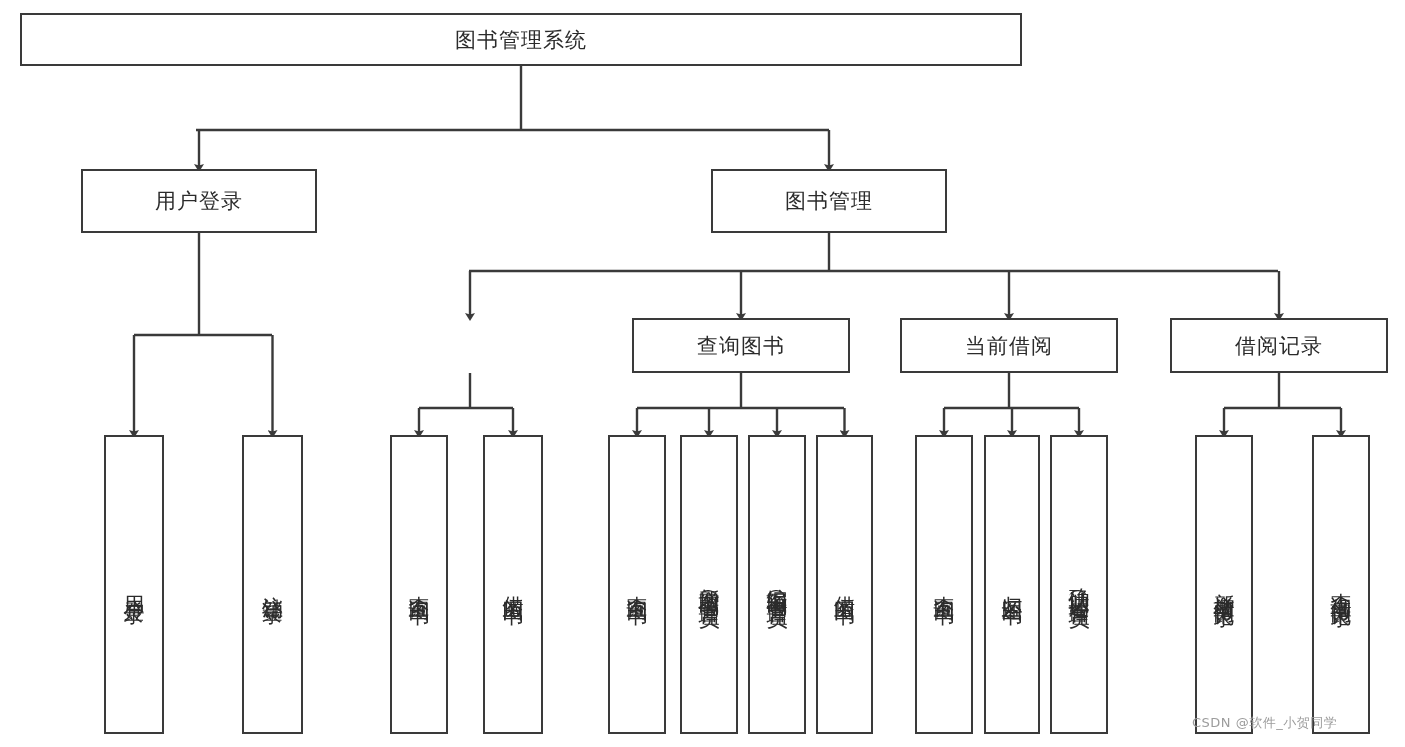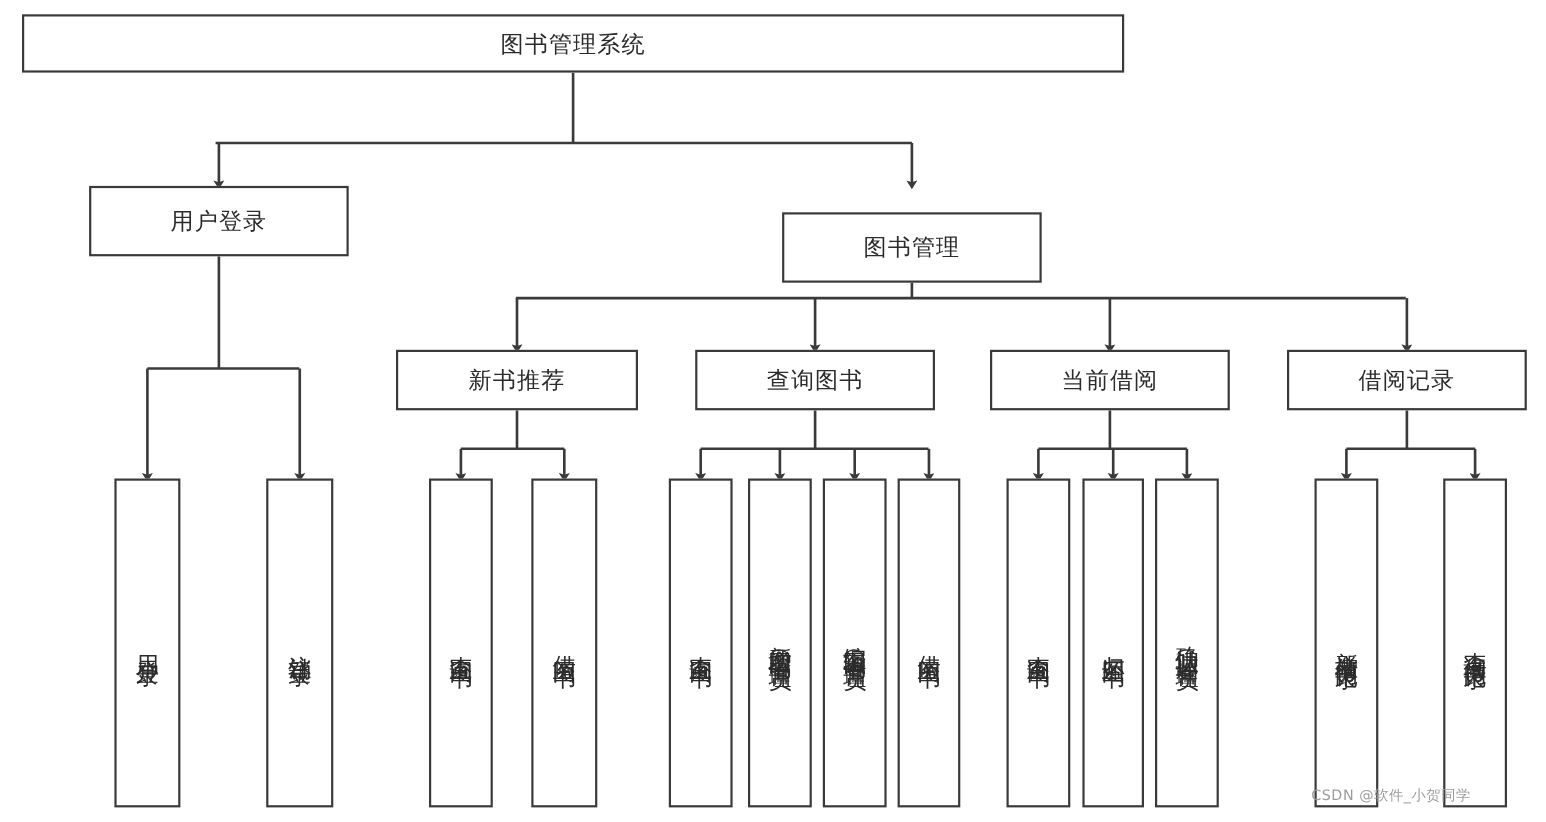--- a/index.html
+++ b/index.html
@@ -111,27 +111,24 @@
       </g>
   </svg>
 
   <div class="node horiz" style="left: 20px; top: 13px; width: 1002px; height: 53px;">
     <span>图书管理系统</span>
   </div>
 
   <div class="node horiz" style="left: 81px; top: 169px; width: 236px; height: 64px;">
     <span>用户登录</span>
   </div>
-  <div class="node horiz" style="left: 711px; top: 169px; width: 236px; height: 64px; margin-top: 24px;">
+  <div class="node horiz" style="left: 711px; top: 169px; width: 236px; height: 64px;">
     <span>图书管理</span>
   </div>
 
-  <div class="node horiz" style="left: 360px; top: 318px; width: 220px; height: 55px;">
-    <span>新书推荐</span>
-  </div>
   <div class="node horiz" style="left: 632px; top: 318px; width: 218px; height: 55px;">
     <span>查询图书</span>
   </div>
   <div class="node horiz" style="left: 900px; top: 318px; width: 218px; height: 55px;">
     <span>当前借阅</span>
   </div>
   <div class="node horiz" style="left: 1170px; top: 318px; width: 218px; height: 55px; justify-content: center;">
     <span>借阅记录</span>
   </div>
 

